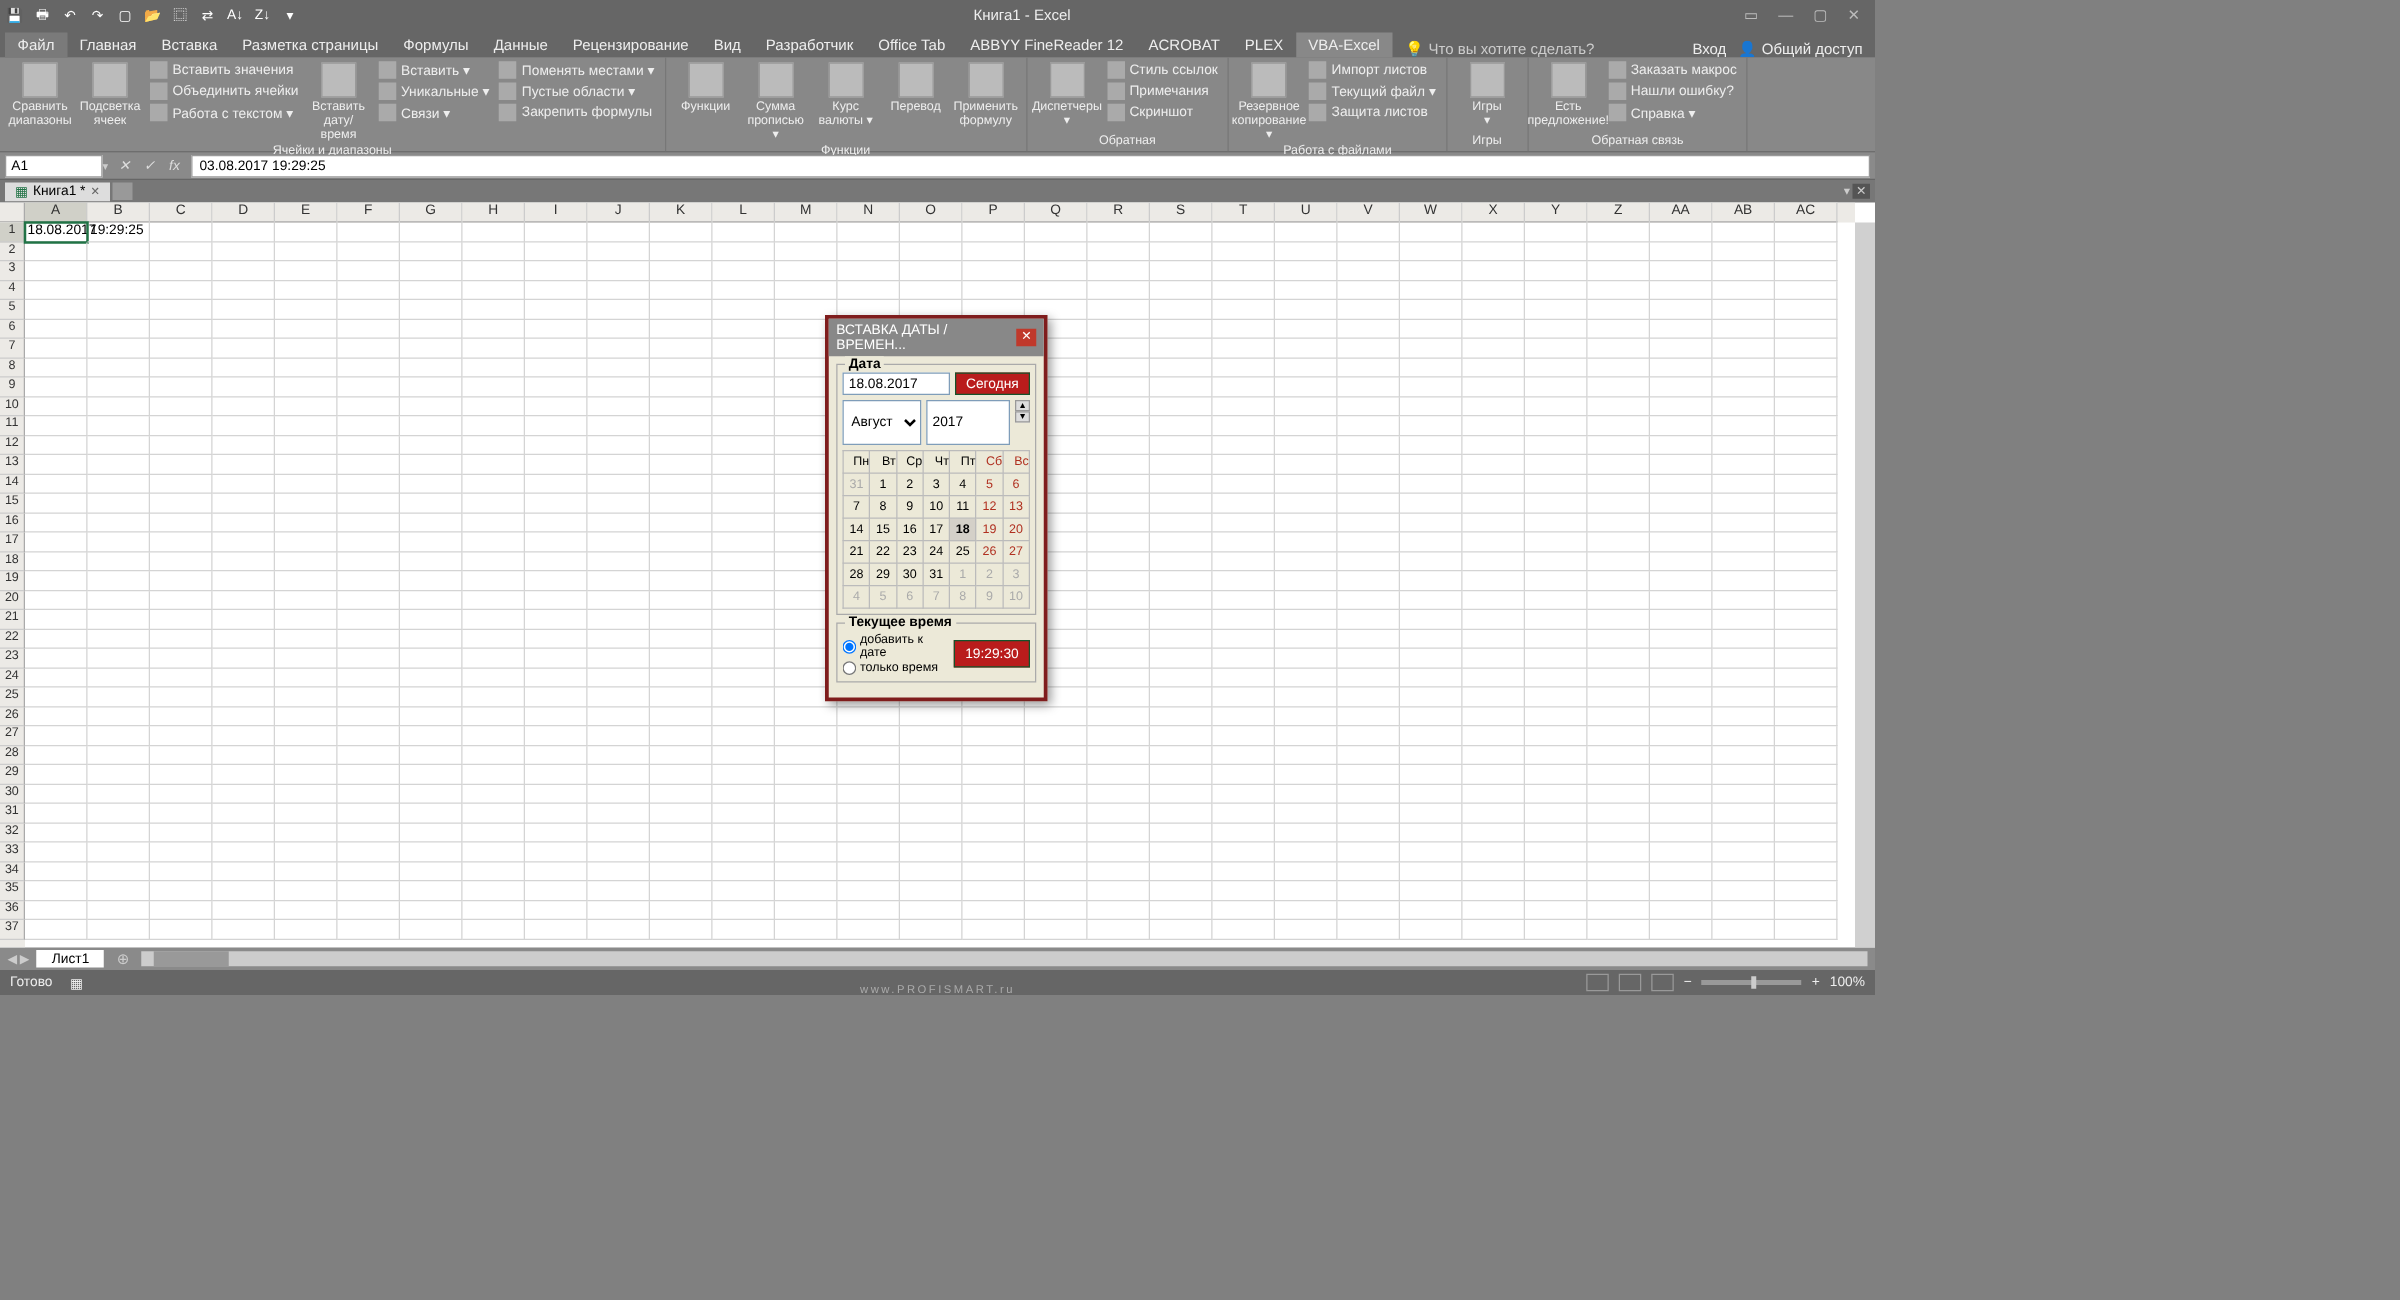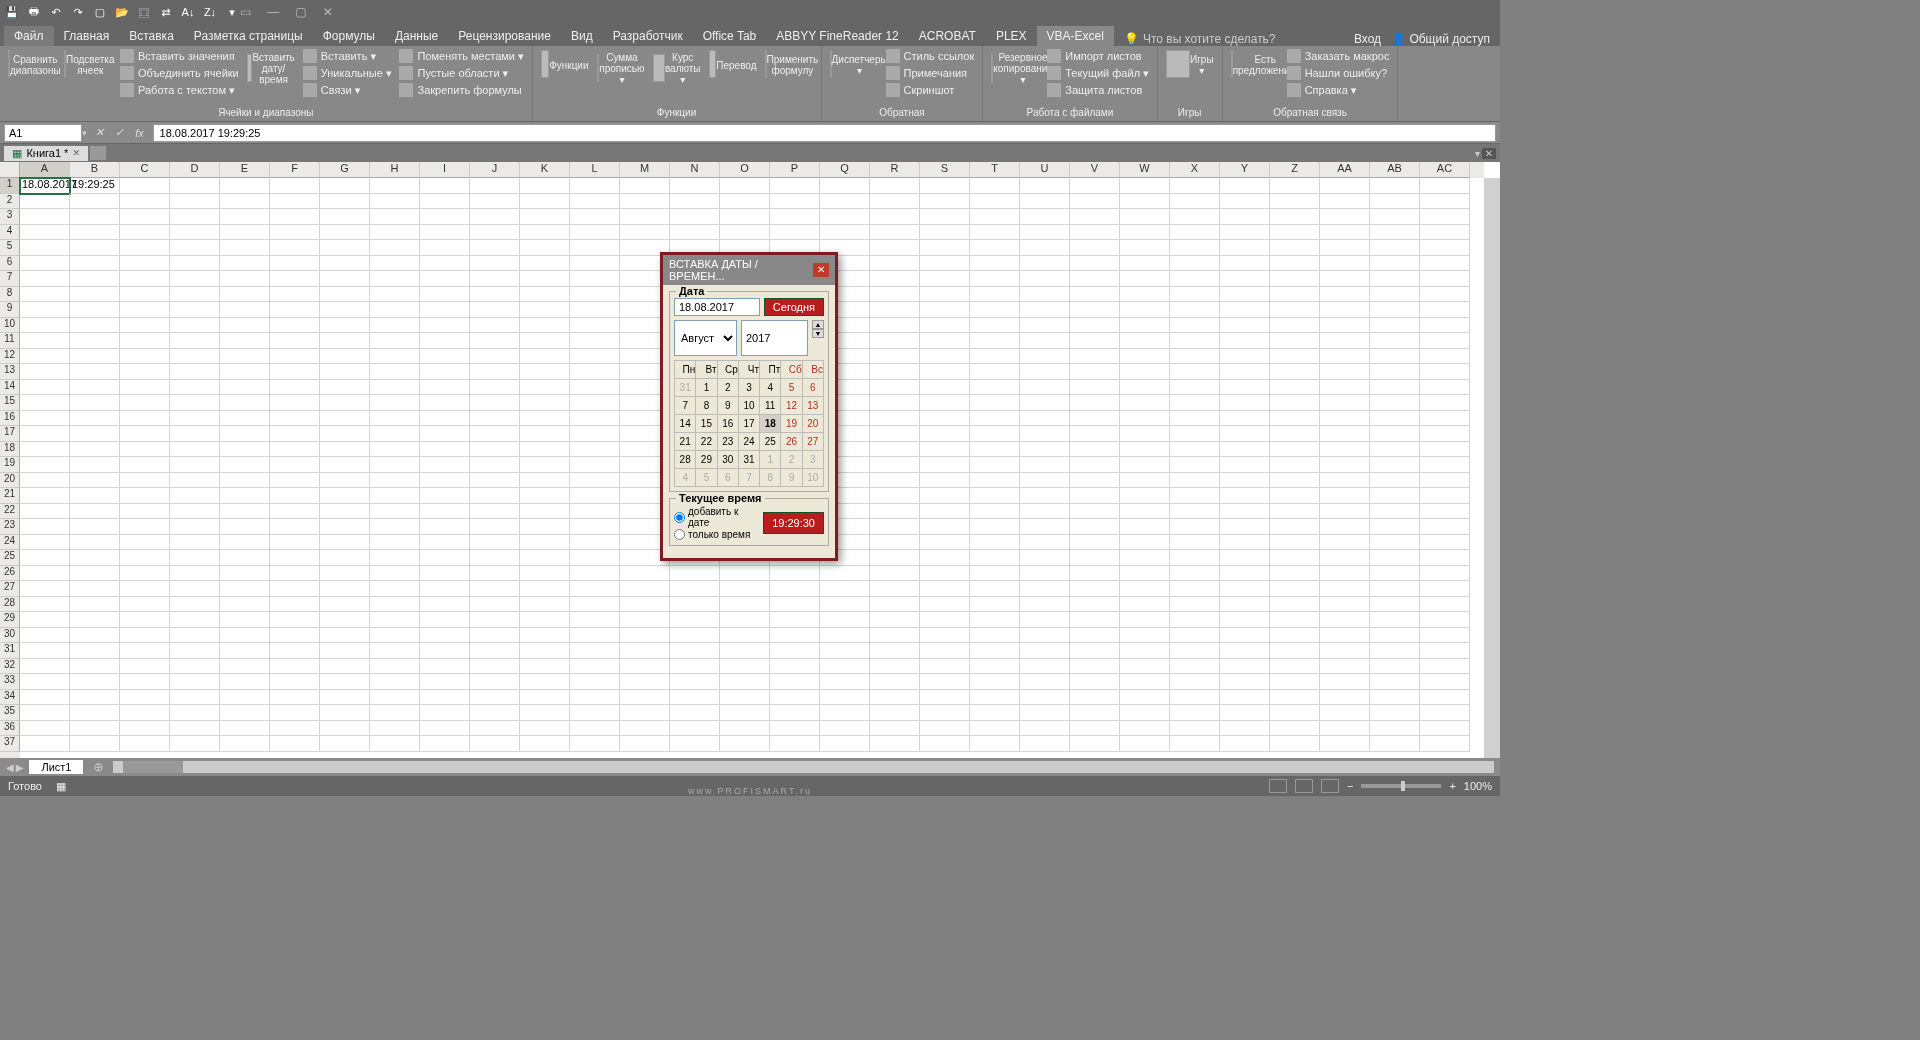--- a/index.html
+++ b/index.html
@@ -19,21 +19,21 @@
 .tabbar .tab.file { background: #7a7a7a; }
 .tabbar .tab.active { background: #888; }
 .tabbar .tellme { margin-left: 10px; color: #ccc; font-size: 12px; display: flex; align-items: center; gap: 4px; }
 .tabbar .right { margin-left: auto; display: flex; align-items: center; gap: 10px; padding-right: 10px; color: #eee; font-size: 12px; }
 
 
 .ribbon { height: 76px; background: #888; display: flex; border-bottom: 1px solid #666; }
 .ribbon-group { display: flex; flex-direction: column; border-right: 1px solid #777; padding: 2px 6px 0 6px; }
 .ribbon-group .body { flex: 1; display: flex; align-items: flex-start; gap: 4px; }
 .ribbon-group .label { height: 14px; text-align: center; color: #eee; font-size: 10px; }
-.big-btn { display: flex; align-items: center; width: 52px; padding: 2px; }
+.big-btn { display: flex; flex-direction: column; align-items: center; width: 52px; padding: 2px; }
 .big-btn .ico { width: 28px; height: 28px; background: #bbb; border: 1px solid #999; }
 .big-btn .txt { font-size: 10px; color: #eee; text-align: center; line-height: 11px; margin-top: 2px; }
 .small-btns { display: flex; flex-direction: column; gap: 1px; }
 .small-btn { display: flex; align-items: center; gap: 4px; font-size: 11px; color: #eee; padding: 1px 2px; white-space: nowrap; }
 .small-btn .ico { width: 14px; height: 14px; background: #aaa; }
 
 
 .fbar { height: 22px; background: #8a8a8a; display: flex; align-items: center; border-bottom: 1px solid #666; }
 .name-box { width: 78px; height: 18px; background: #fff; border: 1px solid #999; font-size: 11px; padding: 0 4px; margin-left: 4px; display: flex; align-items: center; }
 .fbar-btns { display: flex; gap: 2px; margin: 0 4px; }
@@ -111,20 +111,21 @@
     <span>↶</span>
     <span>↷</span>
     <span>▢</span>
     <span>📂</span>
     <span>⿴</span>
     <span>⇄</span>
     <span>A↓</span>
     <span>Z↓</span>
     <span>▾</span>
   </div>
+  <div class="title">Книга1 - Excel</div>
   <div class="winbtns">
     <span>▭</span>
     <span>—</span>
     <span>▢</span>
     <span>✕</span>
   </div>
 </div>
 
 <div class="tabbar">
   <div class="tab file">Файл</div>
@@ -251,21 +252,21 @@
 </div>
 
 <div class="fbar">
   <div class="name-box">A1</div>
   <span style="color:#ccc;font-size:9px;">▾</span>
   <div class="fbar-btns">
     <span>✕</span>
     <span>✓</span>
     <span>fx</span>
   </div>
-  <div class="formula-input">18.08.2017 19:29:25</div>
+  <div class="formula-input">03.08.2017 19:29:25</div>
 </div>
 
 <div class="doctabs">
   <div class="doctab">
     <span style="color:#217346;">▦</span>
     <span>Книга1 *</span>
     <span class="close">✕</span>
   </div>
   <div class="doctab-add"></div>
   <div style="margin-left:auto;display:flex;gap:2px;padding-right:4px;">

